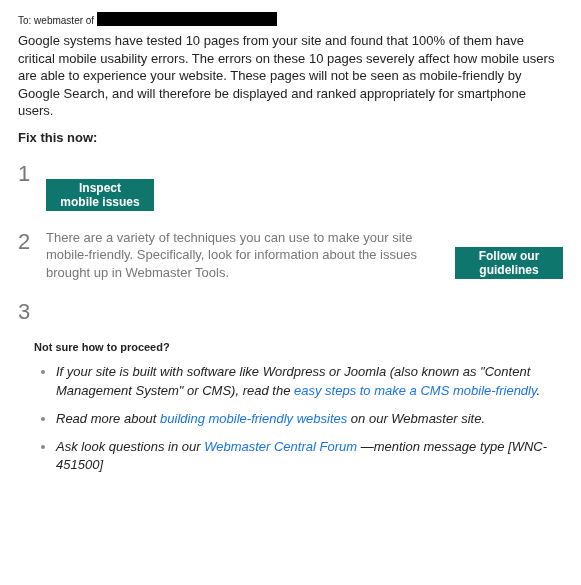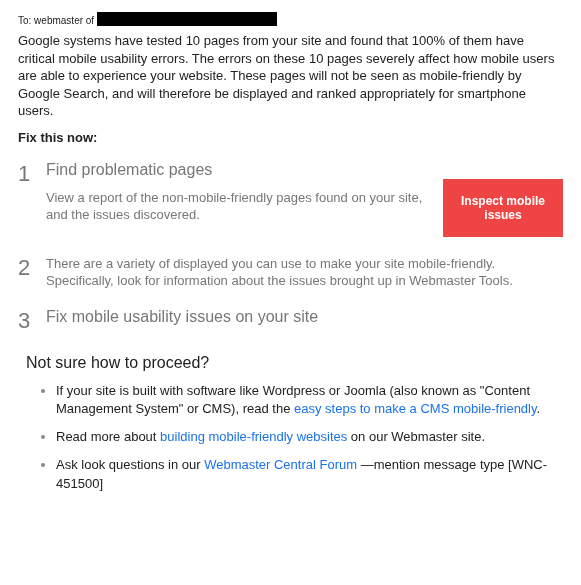--- a/index.html
+++ b/index.html
@@ -35,74 +35,70 @@
   .step-body { flex: 1; display: flex; align-items: flex-start; }
   .step-text { flex: 1; padding-right: 16px; }
   .step-title {
     font-size: 16px;
     color: #777;
     margin: 0 0 10px 0;
     font-weight: normal;
   }
   .step-desc { font-size: 13px; color: #777; line-height: 1.35; }
   .blue-btn {
-    background: #ef4444;
+    background: #0f766e;
     color: #fff;
     font-size: 12px;
     font-weight: bold;
     text-align: center;
-    padding: 15px 14px;
-    width: 120px;
+    padding: 2px 14px;
+    width: 108px;
     border: none;
     cursor: pointer;
     margin-top: 18px;
     flex-shrink: 0;
   }
   .step3 { display: flex; align-items: flex-start; margin-top: 8px; }
-  .proceed-head { font-weight: normal; font-size: 16px; margin: 18px 0 10px 8px; }
+  .proceed-head { font-weight: bold; font-size: 11px; margin: 18px 0 10px 16px; }
   ul.bullets { list-style: disc; padding-left: 38px; margin: 0; color: #777; }
-  ul.bullets li { margin: 10px 0; color: #222; font-size: 13px; line-height: 1.4; }
+  ul.bullets li { margin: 10px 0; color: #222; font-size: 13px; line-height: 1.4; font-style: italic; }
   ul.bullets li::marker { color: #888; }
   .link { color: #1a73e8; cursor: pointer; }
 </style>
 </head>
 <body>
 
 <div class="to-line">
   <span>To: webmaster of </span><span class="redact"></span>
 </div>
 
 <div class="intro">Google systems have tested 10 pages from your site and found that 100% of them have critical mobile usability errors. The errors on these 10 pages severely affect how mobile users are able to experience your website. These pages will not be seen as mobile-friendly by Google Search, and will therefore be displayed and ranked appropriately for smartphone users.</div>
 
 <div class="fix-head">Fix this now:</div>
 
 <div class="step">
   <div class="step-num">1</div>
   <div class="step-body">
-    <div class="step-text">
-      <div class="step-title">Find problematic pages</div>
-      <div class="step-desc">View a report of the non-mobile-friendly pages found on your site, and the issues discovered.</div>
-    </div>
     <button class="blue-btn">Inspect mobile issues</button>
   </div>
 </div>
 
 <div class="step">
   <div class="step-num">2</div>
   <div class="step-body">
     <div class="step-text">
-      <div class="step-desc">There are a variety of displayed you can use to make your site mobile-friendly. Specifically, look for information about the issues brought up in Webmaster Tools.</div>
+      <div class="step-desc">There are a variety of techniques you can use to make your site mobile-friendly. Specifically, look for information about the issues brought up in Webmaster Tools.</div>
     </div>
+    <button class="blue-btn">Follow our guidelines</button>
   </div>
 </div>
 
 <div class="step3">
   <div class="step-num">3</div>
   <div class="step-text">
-    <div class="step-title">Fix mobile usability issues on your site</div>
   </div>
 </div>
 
 <div class="proceed-head">Not sure how to proceed?</div>
 
 <ul class="bullets">
   <li>
     <span>If your site is built with software like Wordpress or Joomla (also known as "Content Management System" or CMS), read the </span><span class="link">easy steps to make a CMS mobile-friendly</span><span>.</span>
   </li>
   <li>

